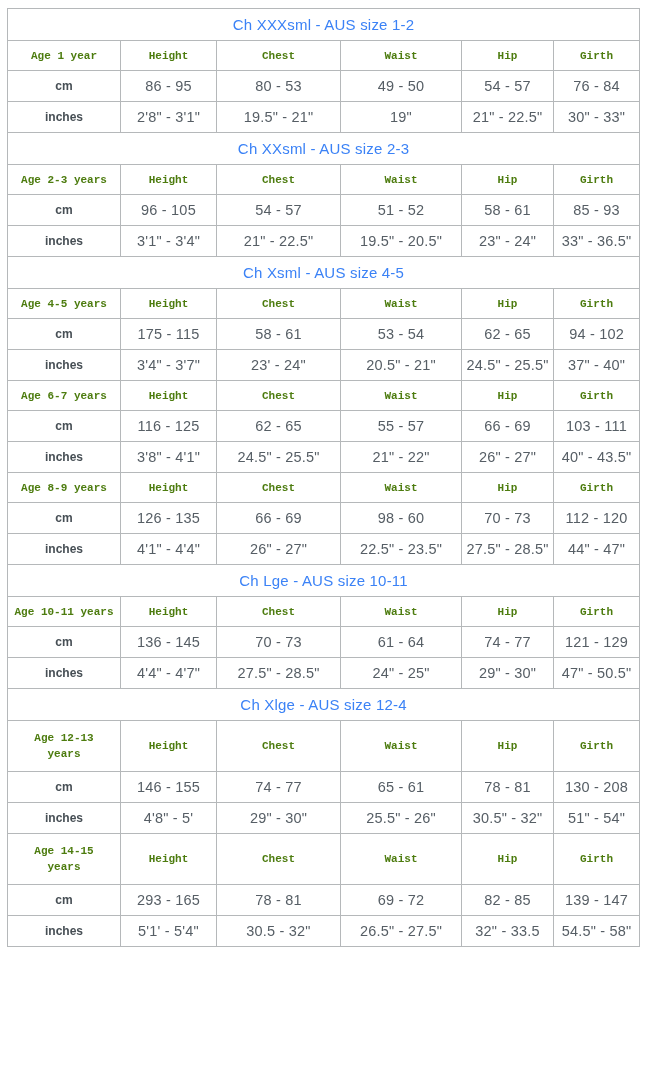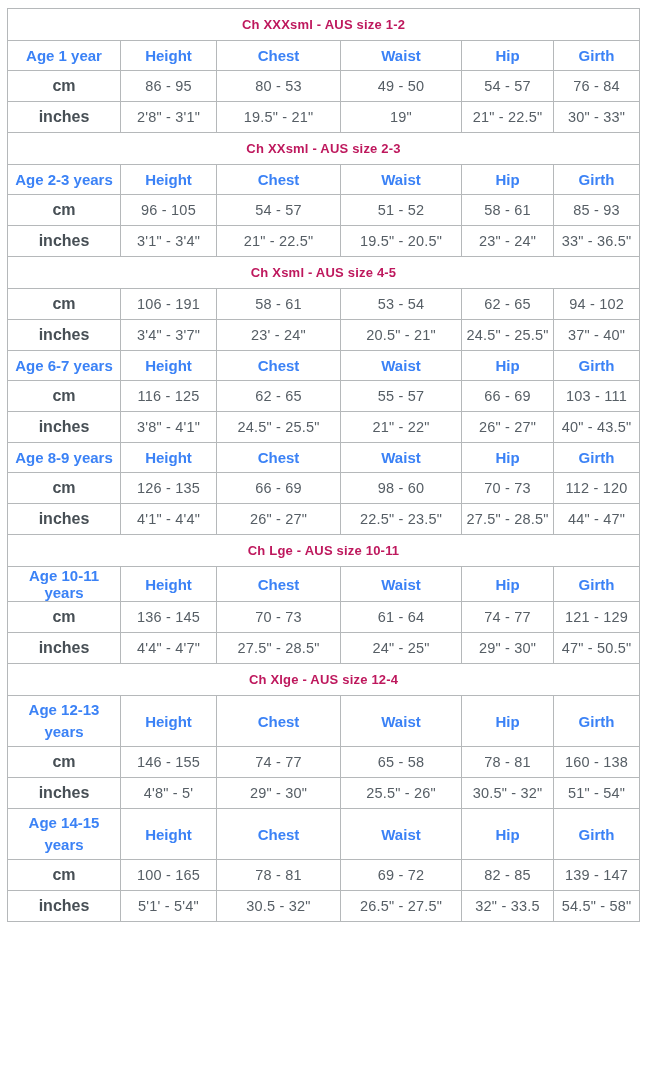--- a/index.html
+++ b/index.html
@@ -16,38 +16,39 @@
   }
   table.size-chart td, table.size-chart th {
     border: 1px solid #b5b8ba;
     text-align: center;
     vertical-align: middle;
     padding: 0 2px;
     overflow: hidden;
   }
   tr.row-title td {
     height: 32px;
-    font-weight: 700;
-    font-size: 13px;
-    color: #be185d;
+    font-weight: 400;
+    font-size: 15px;
+    color: #3b82f6;
     letter-spacing: 0.2px;
   }
   tr.row-head th {
     height: 30px;
     font-weight: 700;
-    font-size: 15px;
-    color: #3b82f6;
+    font-size: 11px;
+    color: #4d7c0f;
+    font-family: Liberation Mono, monospace;
   }
   tr.row-head.tall { height: 51px; }
   tr.row-head.tall th { height: 51px; }
   tr.row-head th.wrap { padding: 0 16px; line-height: 1.5; }
   tr.row-data th {
     height: 31px;
     font-weight: 700;
-    font-size: 16px;
+    font-size: 12px;
     color: #474f55;
   }
   tr.row-data td {
     height: 31px;
     font-weight: 400;
     font-size: 14.5px;
     color: #565e65;
     letter-spacing: 0.2px;
   }
 </style>
@@ -117,23 +118,31 @@
     <td>3'1" - 3'4"</td>
     <td>21" - 22.5"</td>
     <td>19.5" - 20.5"</td>
     <td>23" - 24"</td>
     <td>33" - 36.5"</td>
   </tr>
 
   <tr class="row-title">
     <td colspan="6">Ch Xsml - AUS size 4-5</td>
   </tr>
-  <tr class="row-data">
-    <th>cm</th>
-    <td>106 - 191</td>
+  <tr class="row-head">
+    <th>Age 4-5 years</th>
+    <th>Height</th>
+    <th>Chest</th>
+    <th>Waist</th>
+    <th>Hip</th>
+    <th>Girth</th>
+  </tr>
+  <tr class="row-data">
+    <th>cm</th>
+    <td>175 - 115</td>
     <td>58 - 61</td>
     <td>53 - 54</td>
     <td>62 - 65</td>
     <td>94 - 102</td>
   </tr>
   <tr class="row-data">
     <th>inches</th>
     <td>3'4" - 3'7"</td>
     <td>23' - 24"</td>
     <td>20.5" - 21"</td>
@@ -227,44 +236,44 @@
     <th>Height</th>
     <th>Chest</th>
     <th>Waist</th>
     <th>Hip</th>
     <th>Girth</th>
   </tr>
   <tr class="row-data">
     <th>cm</th>
     <td>146 - 155</td>
     <td>74 - 77</td>
-    <td>65 - 58</td>
+    <td>65 - 61</td>
     <td>78 - 81</td>
-    <td>160 - 138</td>
+    <td>130 - 208</td>
   </tr>
   <tr class="row-data">
     <th>inches</th>
     <td>4'8" - 5'</td>
     <td>29" - 30"</td>
     <td>25.5" - 26"</td>
     <td>30.5" - 32"</td>
     <td>51" - 54"</td>
   </tr>
 
   <tr class="row-head tall">
     <th class="wrap">Age 14-15 years</th>
     <th>Height</th>
     <th>Chest</th>
     <th>Waist</th>
     <th>Hip</th>
     <th>Girth</th>
   </tr>
   <tr class="row-data">
     <th>cm</th>
-    <td>100 - 165</td>
+    <td>293 - 165</td>
     <td>78 - 81</td>
     <td>69 - 72</td>
     <td>82 - 85</td>
     <td>139 - 147</td>
   </tr>
   <tr class="row-data">
     <th>inches</th>
     <td>5'1' - 5'4"</td>
     <td>30.5 - 32"</td>
     <td>26.5" - 27.5"</td>

